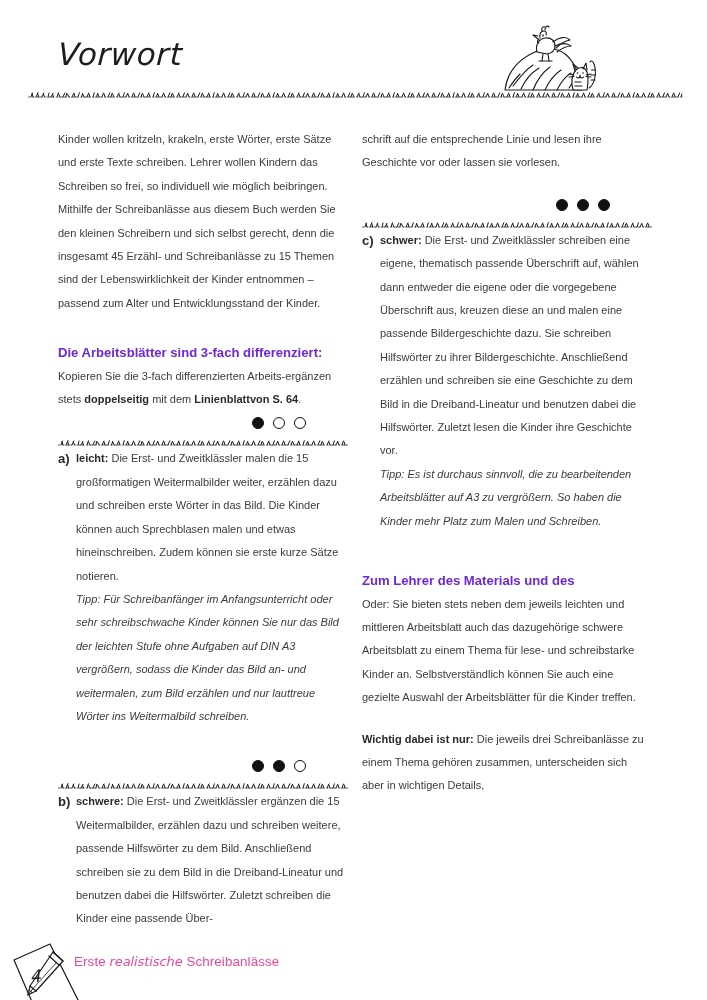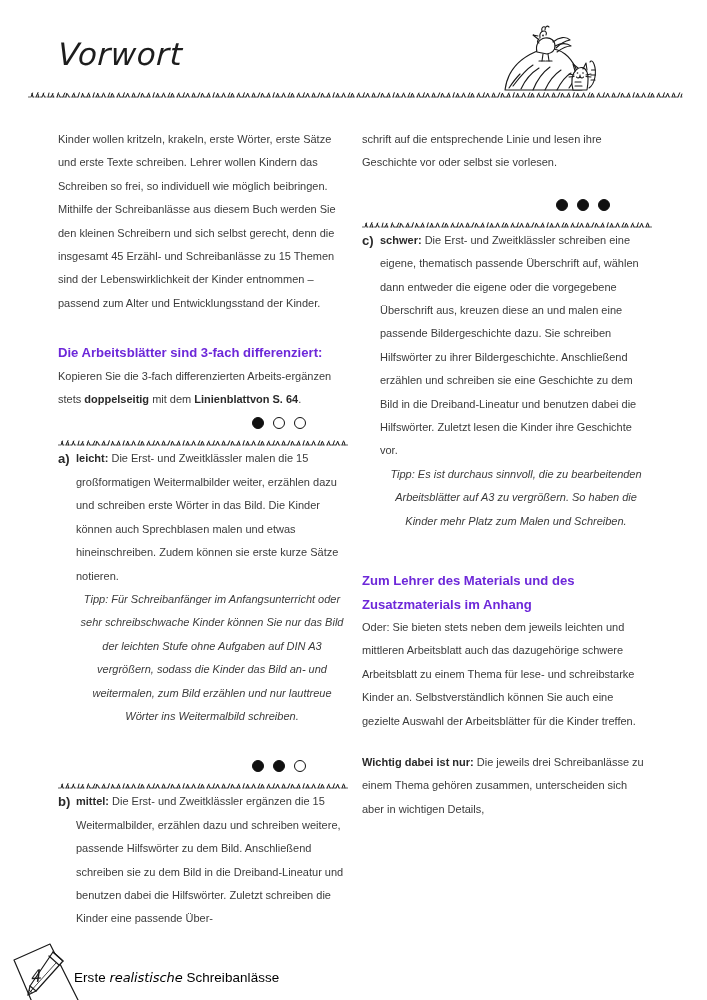--- a/index.html
+++ b/index.html
@@ -82,21 +82,21 @@
 
   p {
     margin: 0;
     font-size: 11px;
     line-height: 23.4px;
     color: #3b3b3b;
   }
   p + p { margin-top: 0; }
 
   .b { font-weight: 700; color: #2a2a2a; text-align: center; }
-  .i { font-style: italic; text-align: center; }
+  .i { font-style: italic; }
 
   .spacer-sm { height: 18px; }
   .spacer-md { height: 26px; }
   .spacer-lg { height: 36px; }
 
   h2.section-head {
     margin: 0;
     font-size: 13.1px;
     line-height: 23.4px;
     font-weight: 700;
@@ -172,23 +172,23 @@
     top: 28px;
     font-family: "DejaVu Sans", sans-serif;
     font-size: 17px;
     font-style: italic;
     color: #1d1d1d;
     transform: rotate(-4deg);
   }
   .footer-text {
     position: absolute;
     left: 74px;
-    top: 32px;
+    top: 16px;
     font-size: 13.4px;
-    color: #000000;
+    color: #ec4899;
     white-space: nowrap;
     letter-spacing: 0.1px;
   }
   .footer-text .hand {
     font-family: "DejaVu Sans", sans-serif;
     font-style: italic;
     font-size: 13px;
     letter-spacing: -0.1px;
   }
 </style>
@@ -308,28 +308,28 @@
           <g stroke="#1a1a1a" stroke-width="1" stroke-linecap="round" fill="none">
             <path d="M0 11 H290" stroke-width="0.7" stroke-dasharray="2 3 1 2 3 1"></path>
             <path d="M3 11 l1.5 -4 M5 11 l-1 -3.5 M8 11 l2 -4.5 M10.5 11 l-0.5 -3 M14 11 l1.8 -4 M16.5 11 l-1.2 -3.2 M20 11 l1 -4 M23 11 l2 -3.6 M25.5 11 l-1 -3 M29 11 l1.4 -4.2 M32 11 l-1.4 -3 M35 11 l1.8 -4 M38 11 l0.6 -3.4 M41 11 l-1.6 -3.2 M44 11 l1.9 -4 M47 11 l-0.8 -3 M50 11 l1.4 -4.3 M53.5 11 l1 -3 M56 11 l-1.5 -3.6 M59 11 l1.7 -4 M62 11 l-1 -3 M65 11 l1.3 -4.2 M68 11 l1.8 -3.2 M71 11 l-1.4 -3.6 M74 11 l1.5 -4 M77 11 l-0.9 -3 M80 11 l1.7 -4.2 M83 11 l0.7 -3 M86 11 l-1.6 -3.5 M89 11 l1.9 -4 M92 11 l-1.1 -3 M95 11 l1.4 -4.2 M98 11 l1.6 -3.3 M101 11 l-1.3 -3.5 M104 11 l1.5 -4 M107 11 l-0.8 -3.1 M110 11 l1.7 -4.2 M113 11 l0.9 -3 M116 11 l-1.5 -3.6 M119 11 l1.8 -4 M122 11 l-1 -3 M125 11 l1.3 -4.3 M128 11 l1.7 -3.2 M131 11 l-1.4 -3.4 M134 11 l1.6 -4 M137 11 l-0.9 -3 M140 11 l1.8 -4.2 M143 11 l0.8 -3 M146 11 l-1.5 -3.5 M149 11 l1.9 -4 M152 11 l-1.1 -3 M155 11 l1.4 -4.2 M158 11 l1.6 -3.3 M161 11 l-1.3 -3.5 M164 11 l1.5 -4 M167 11 l-0.8 -3.1 M170 11 l1.7 -4.2 M173 11 l0.9 -3 M176 11 l-1.5 -3.6 M179 11 l1.8 -4 M182 11 l-1 -3 M185 11 l1.3 -4.3 M188 11 l1.7 -3.2 M191 11 l-1.4 -3.4 M194 11 l1.6 -4 M197 11 l-0.9 -3 M200 11 l1.8 -4.2 M203 11 l0.8 -3 M206 11 l-1.5 -3.5 M209 11 l1.9 -4 M212 11 l-1.1 -3 M215 11 l1.4 -4.2 M218 11 l1.6 -3.3 M221 11 l-1.3 -3.5 M224 11 l1.5 -4 M227 11 l-0.8 -3.1 M230 11 l1.7 -4.2 M233 11 l0.9 -3 M236 11 l-1.5 -3.6 M239 11 l1.8 -4 M242 11 l-1 -3 M245 11 l1.3 -4.3 M248 11 l1.7 -3.2 M251 11 l-1.4 -3.4 M254 11 l1.6 -4 M257 11 l-0.9 -3 M260 11 l1.8 -4.2 M263 11 l0.8 -3 M266 11 l-1.5 -3.5 M269 11 l1.9 -4 M272 11 l-1.1 -3 M275 11 l1.4 -4.2 M278 11 l1.6 -3.3 M281 11 l-1.3 -3.5 M284 11 l1.5 -4 M287 11 l-0.8 -3.1"></path>
           </g>
         </svg>
       </div>
 
       <div class="item">
         <div class="item-letter">b)</div>
         <div class="item-body">
-          <p><span class="b">mittel:</span><span> Die Erst- und Zweitklässler ergänzen die 15 Weitermalbilder, erzählen dazu und schreiben weitere, passende Hilfswörter zu dem Bild. Anschließend schreiben sie zu dem Bild in die Dreiband-Lineatur und benutzen dabei die Hilfswörter. Zuletzt schreiben die Kinder eine passende Über-</span></p>
+          <p><span class="b">schwere:</span><span> Die Erst- und Zweitklässler ergänzen die 15 Weitermalbilder, erzählen dazu und schreiben weitere, passende Hilfswörter zu dem Bild. Anschließend schreiben sie zu dem Bild in die Dreiband-Lineatur und benutzen dabei die Hilfswörter. Zuletzt schreiben die Kinder eine passende Über-</span></p>
         </div>
       </div>
     </div>
 
     <div class="col col-right">
 
-      <p>schrift auf die entsprechende Linie und lesen ihre Geschichte vor oder selbst sie vorlesen.</p>
+      <p>schrift auf die entsprechende Linie und lesen ihre Geschichte vor oder lassen sie vorlesen.</p>
 
       <div class="spacer-sm"></div>
 
       <div class="level-row">
         <div class="dots">
           <span class="dot filled"></span>
           <span class="dot filled"></span>
           <span class="dot filled"></span>
         </div>
         <svg class="grass grass-line" viewBox="0 0 290 13" preserveAspectRatio="none">
@@ -344,21 +344,20 @@
         <div class="item-letter">c)</div>
         <div class="item-body">
           <p><span class="b">schwer:</span><span> Die Erst- und Zweitklässler schreiben eine eigene, thematisch passende Überschrift auf, wählen dann entweder die eigene oder die vorgegebene Überschrift aus, kreuzen diese an und malen eine passende Bildergeschichte dazu. Sie schreiben Hilfswörter zu ihrer Bildergeschichte. Anschließend erzählen und schreiben sie eine Geschichte zu dem Bild in die Dreiband-Lineatur und benutzen dabei die Hilfswörter. Zuletzt lesen die Kinder ihre Geschichte vor.</span></p>
           <p class="i">Tipp: Es ist durchaus sinnvoll, die zu bearbeitenden Arbeitsblätter auf A3 zu vergrößern. So haben die Kinder mehr Platz zum Malen und Schreiben.</p>
         </div>
       </div>
 
       <div class="spacer-lg"></div>
 
       <h2 class="section-head">Zum Lehrer des Materials und des</h2>
-      <h2 class="section-head">Zusatzmaterials im Anhang</h2>
       <p>Oder: Sie bieten stets neben dem jeweils leichten und mittleren Arbeitsblatt auch das dazugehörige schwere Arbeitsblatt zu einem Thema für lese- und schreibstarke Kinder an. Selbstverständlich können Sie auch eine gezielte Auswahl der Arbeitsblätter für die Kinder treffen.</p>
 
       <div class="spacer-sm"></div>
 
       <p><span class="b">Wichtig dabei ist nur:</span><span> Die jeweils drei Schreibanlässe zu einem Thema gehören zusammen, unterscheiden sich aber in wichtigen Details,</span></p>
     </div>
   </div>
 
   <div class="footer">
     <svg class="footer-art" viewBox="0 0 86 62">

